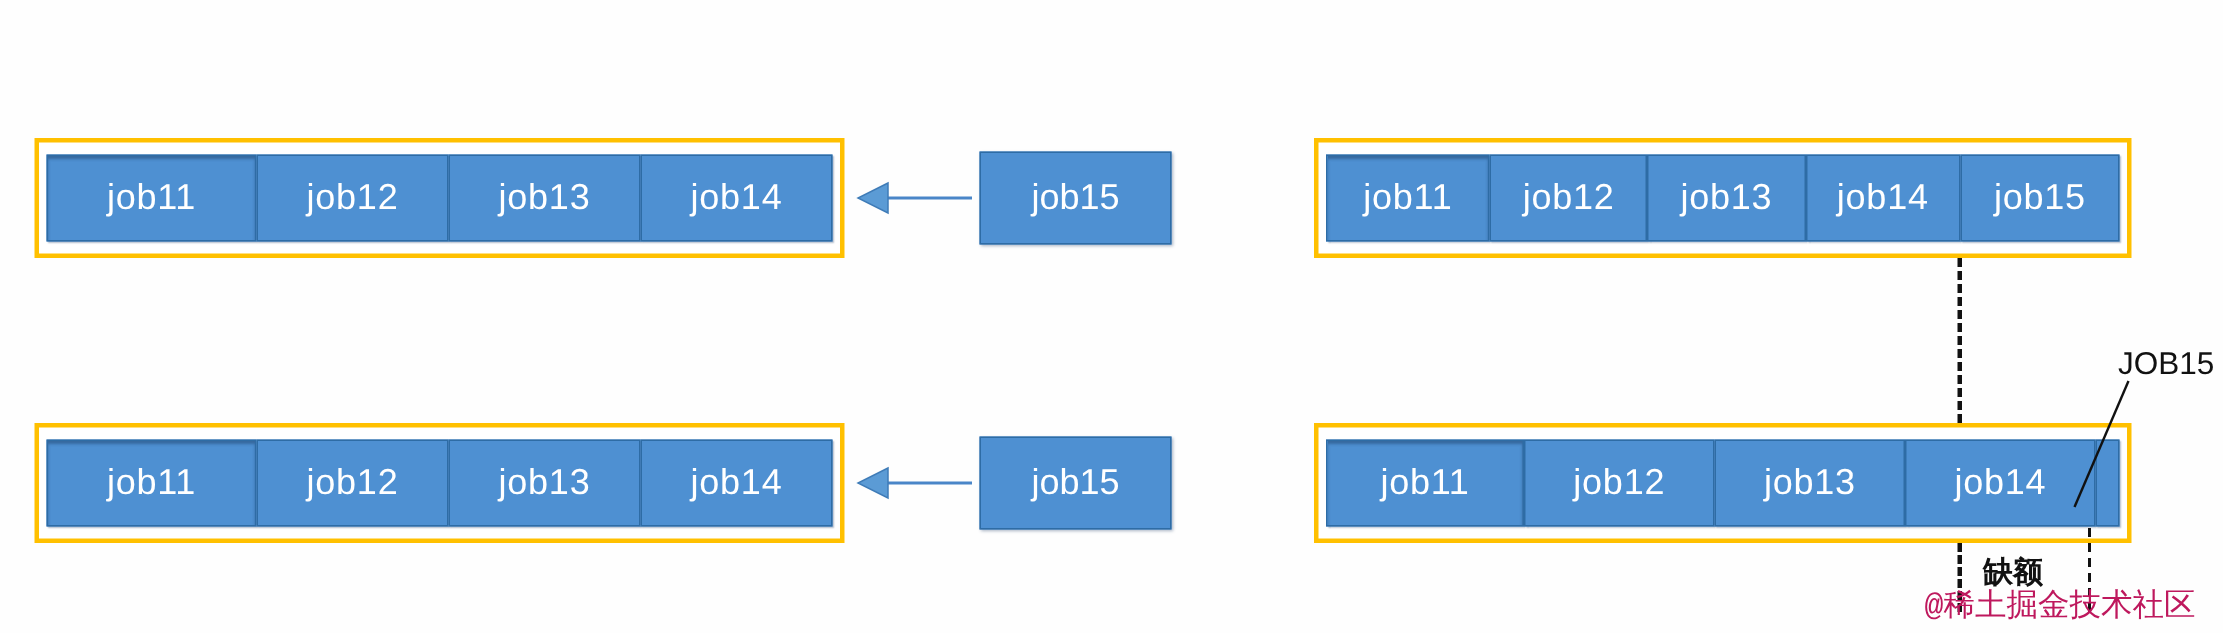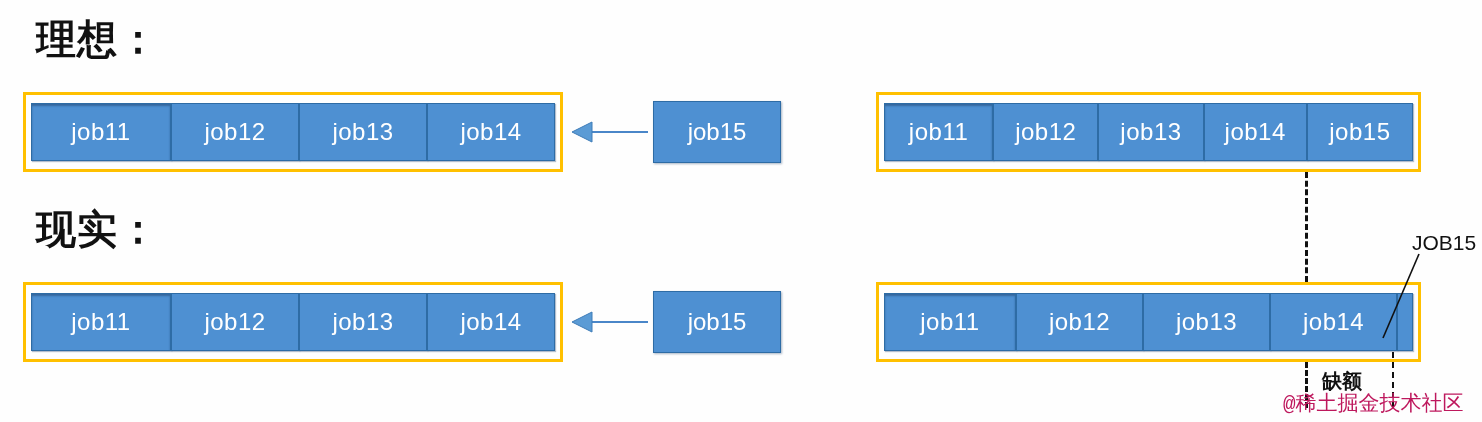--- a/index.html
+++ b/index.html
@@ -97,21 +97,20 @@
     color:#be185d;
     white-space:nowrap;
     font-family:Liberation Mono, monospace;
   }
 </style>
 </head>
 <body>
 
 <div id="canvas">
 
-  <div class="section-title" style="left:36px;top:12px;">理想：</div>
 
   <div class="group" id="ideal-before" style="left:23px;top:92px;width:540px;height:80px;">
     <div class="cell first" style="width:140px;">job11</div>
     <div class="cell" style="width:128px;">job12</div>
     <div class="cell" style="width:128px;">job13</div>
     <div class="cell" style="width:128px;">job14</div>
   </div>
 
   <svg class="arrow" style="left:570px;top:118px;" width="80" height="28">
     <line x1="78" y1="14" x2="22" y2="14" stroke="#4a86c8" stroke-width="2"></line>
@@ -121,21 +120,20 @@
   <div class="standalone" style="left:653px;top:101px;width:128px;height:62px;">job15</div>
 
   <div class="group" id="ideal-after" style="left:876px;top:92px;width:545px;height:80px;">
     <div class="cell first" style="width:110px;">job11</div>
     <div class="cell" style="width:106px;">job12</div>
     <div class="cell" style="width:106px;">job13</div>
     <div class="cell" style="width:104px;">job14</div>
     <div class="cell" style="width:107px;">job15</div>
   </div>
 
-  <div class="section-title" style="left:36px;top:202px;">现实：</div>
 
   <div class="group" id="reality-before" style="left:23px;top:282px;width:540px;height:80px;">
     <div class="cell first" style="width:140px;">job11</div>
     <div class="cell" style="width:128px;">job12</div>
     <div class="cell" style="width:128px;">job13</div>
     <div class="cell" style="width:128px;">job14</div>
   </div>
 
   <svg class="arrow" style="left:570px;top:308px;" width="80" height="28">
     <line x1="78" y1="14" x2="22" y2="14" stroke="#4a86c8" stroke-width="2"></line>

